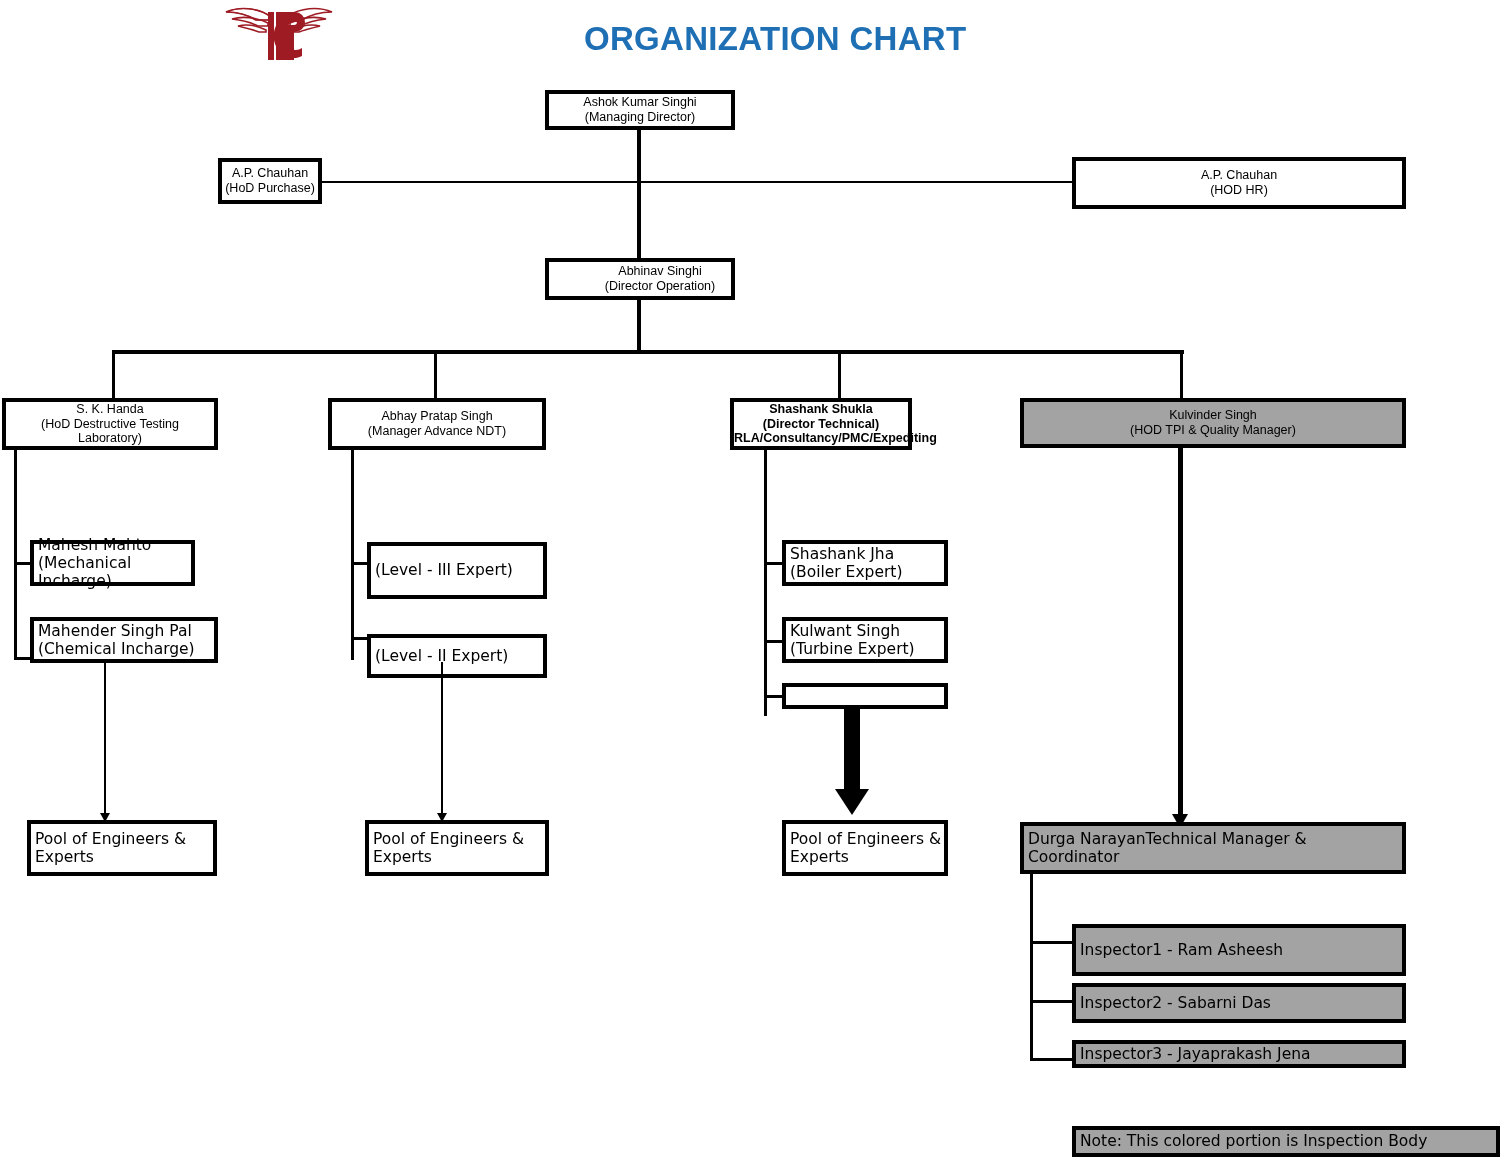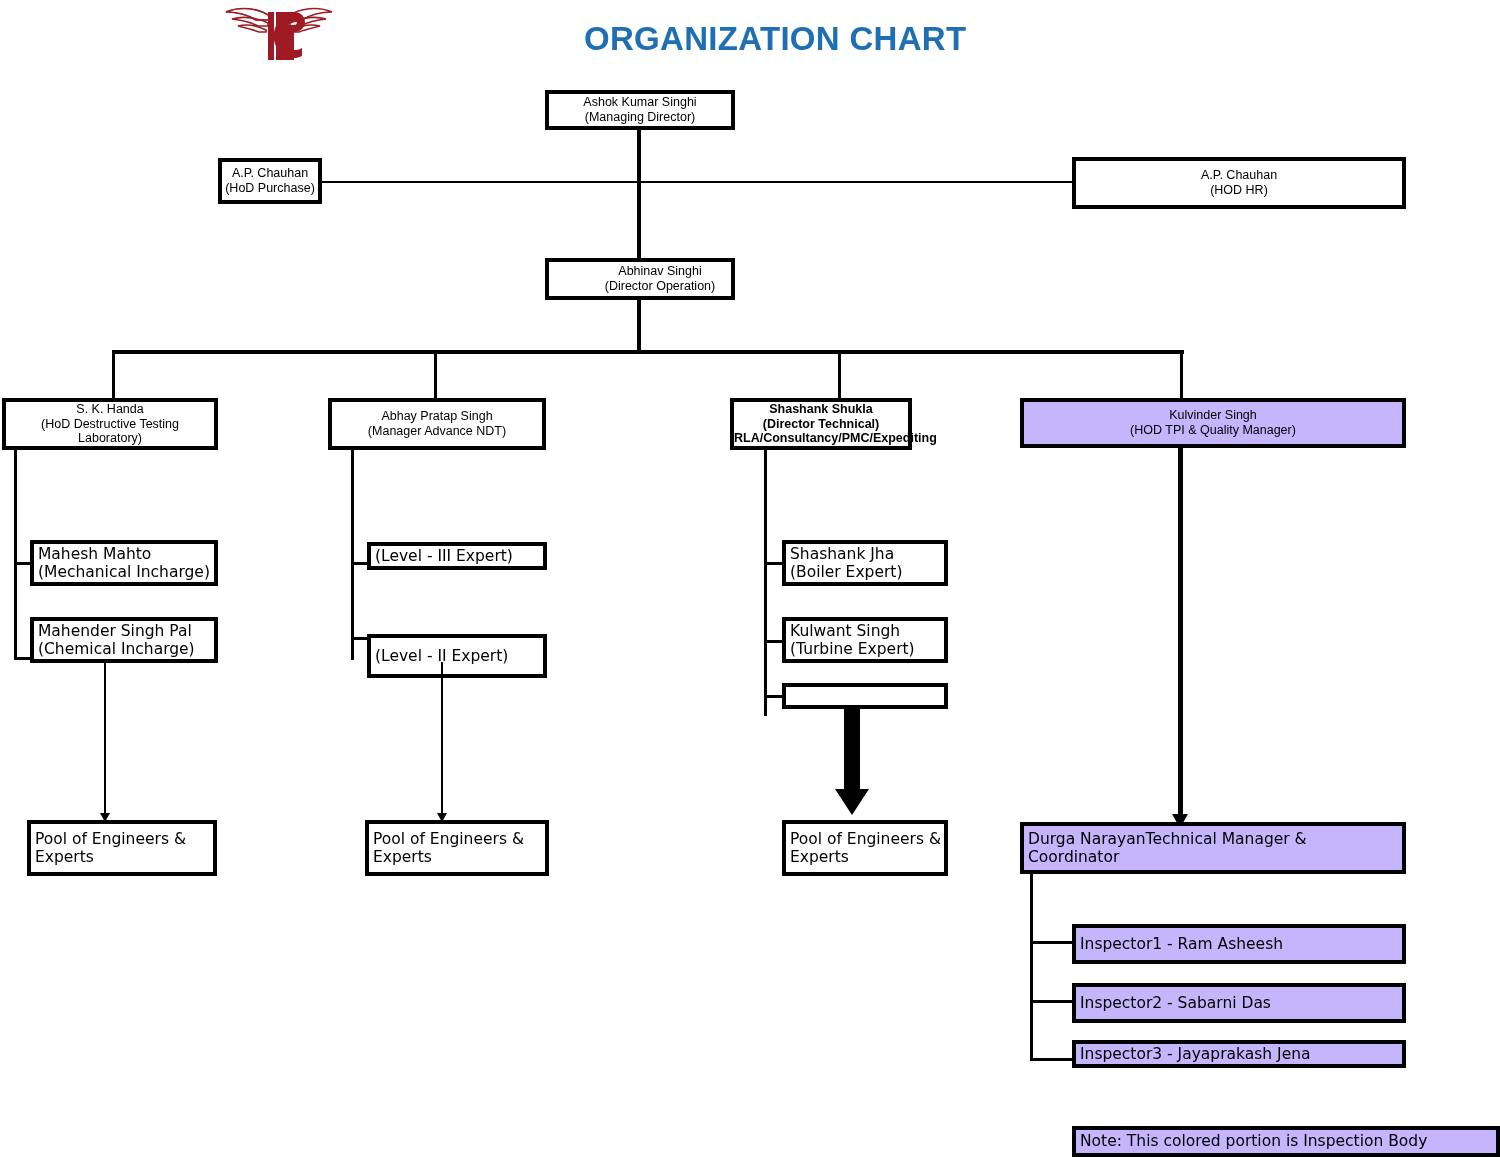--- a/index.html
+++ b/index.html
@@ -5,21 +5,21 @@
   html,body{margin:0;padding:0;background:#ffffff;}
   body{width:1500px;height:1157px;position:relative;overflow:hidden;
        font-family:"Liberation Sans", sans-serif;color:#000;}
 
   .abs{position:absolute;box-sizing:border-box;}
 
   
   .box{position:absolute;box-sizing:border-box;border:4px solid #000;background:#ffffff;
        display:flex;align-items:center;justify-content:center;text-align:center;
        font-family:"Liberation Sans", sans-serif;line-height:1.18;}
-  .box.pink{background:#c4b5fd;}
+  .box.pink{background:#a3a3a3;}
   .box .lines{width:100%;padding:0 3px;}
   .box.lefttext{justify-content:flex-start;text-align:left;}
   .box.lefttext .lines{padding-left:4px;}
 
   
   .t-arial{font-family:"Liberation Sans", sans-serif;font-size:12.5px;}
   .t-calibri{font-family:"DejaVu Sans", sans-serif;font-size:15.5px;}
 
   
   .vline{position:absolute;background:#000;width:3px;}
@@ -144,21 +144,21 @@
   <div class="lines">
     <div>Kulvinder Singh</div>
     <div>(HOD TPI &amp; Quality Manager)</div>
   </div>
 </div>
 
 <div class="vline" style="left:14px;top:450px;width:3px;height:210px;"></div>
 <div class="hline" style="left:14px;top:562px;width:18px;height:3px;"></div>
 <div class="hline" style="left:14px;top:657px;width:18px;height:3px;"></div>
 
-<div class="box lefttext t-calibri" style="left:30px;top:540px;width:188px;height:46px;">
+<div class="box lefttext t-calibri" style="left:30px;top:540px;width:165px;height:46px;">
   <div class="lines">
     <div>Mahesh Mahto</div>
     <div>(Mechanical Incharge)</div>
   </div>
 </div>
 
 <div class="box lefttext t-calibri" style="left:30px;top:617px;width:188px;height:46px;">
   <div class="lines">
     <div>Mahender Singh Pal</div>
     <div>(Chemical Incharge)</div>
@@ -172,21 +172,21 @@
   <div class="lines">
     <div>Pool of Engineers &amp;</div>
     <div>Experts</div>
   </div>
 </div>
 
 <div class="vline" style="left:351px;top:450px;width:3px;height:210px;"></div>
 <div class="hline" style="left:351px;top:562px;width:18px;height:3px;"></div>
 <div class="hline" style="left:351px;top:637px;width:18px;height:3px;"></div>
 
-<div class="box lefttext t-calibri" style="left:367px;top:542px;width:180px;height:28px;">
+<div class="box lefttext t-calibri" style="left:367px;top:542px;width:180px;height:57px;">
   <div class="lines">
     <div>(Level - III Expert)</div>
   </div>
 </div>
 
 <div class="box lefttext t-calibri" style="left:367px;top:618px;width:180px;height:44px;margin-top:16px;">
   <div class="lines">
     <div>(Level - II Expert)</div>
   </div>
 </div>
@@ -245,21 +245,21 @@
   <div class="lines">
     <div>Durga NarayanTechnical Manager &amp; Coordinator</div>
   </div>
 </div>
 
 <div class="vline" style="left:1030px;top:874px;width:3px;height:187px;"></div>
 <div class="hline" style="left:1030px;top:941px;width:44px;height:3px;"></div>
 <div class="hline" style="left:1030px;top:1000px;width:44px;height:3px;"></div>
 <div class="hline" style="left:1030px;top:1058px;width:44px;height:3px;"></div>
 
-<div class="box pink lefttext t-calibri" style="left:1072px;top:924px;width:334px;height:40px;">
+<div class="box pink lefttext t-calibri" style="left:1072px;top:924px;width:334px;height:52px;">
   <div class="lines">
     <div>Inspector1 - Ram Asheesh</div>
   </div>
 </div>
 
 <div class="box pink lefttext t-calibri" style="left:1072px;top:983px;width:334px;height:40px;">
   <div class="lines">
     <div>Inspector2 - Sabarni Das</div>
   </div>
 </div>

